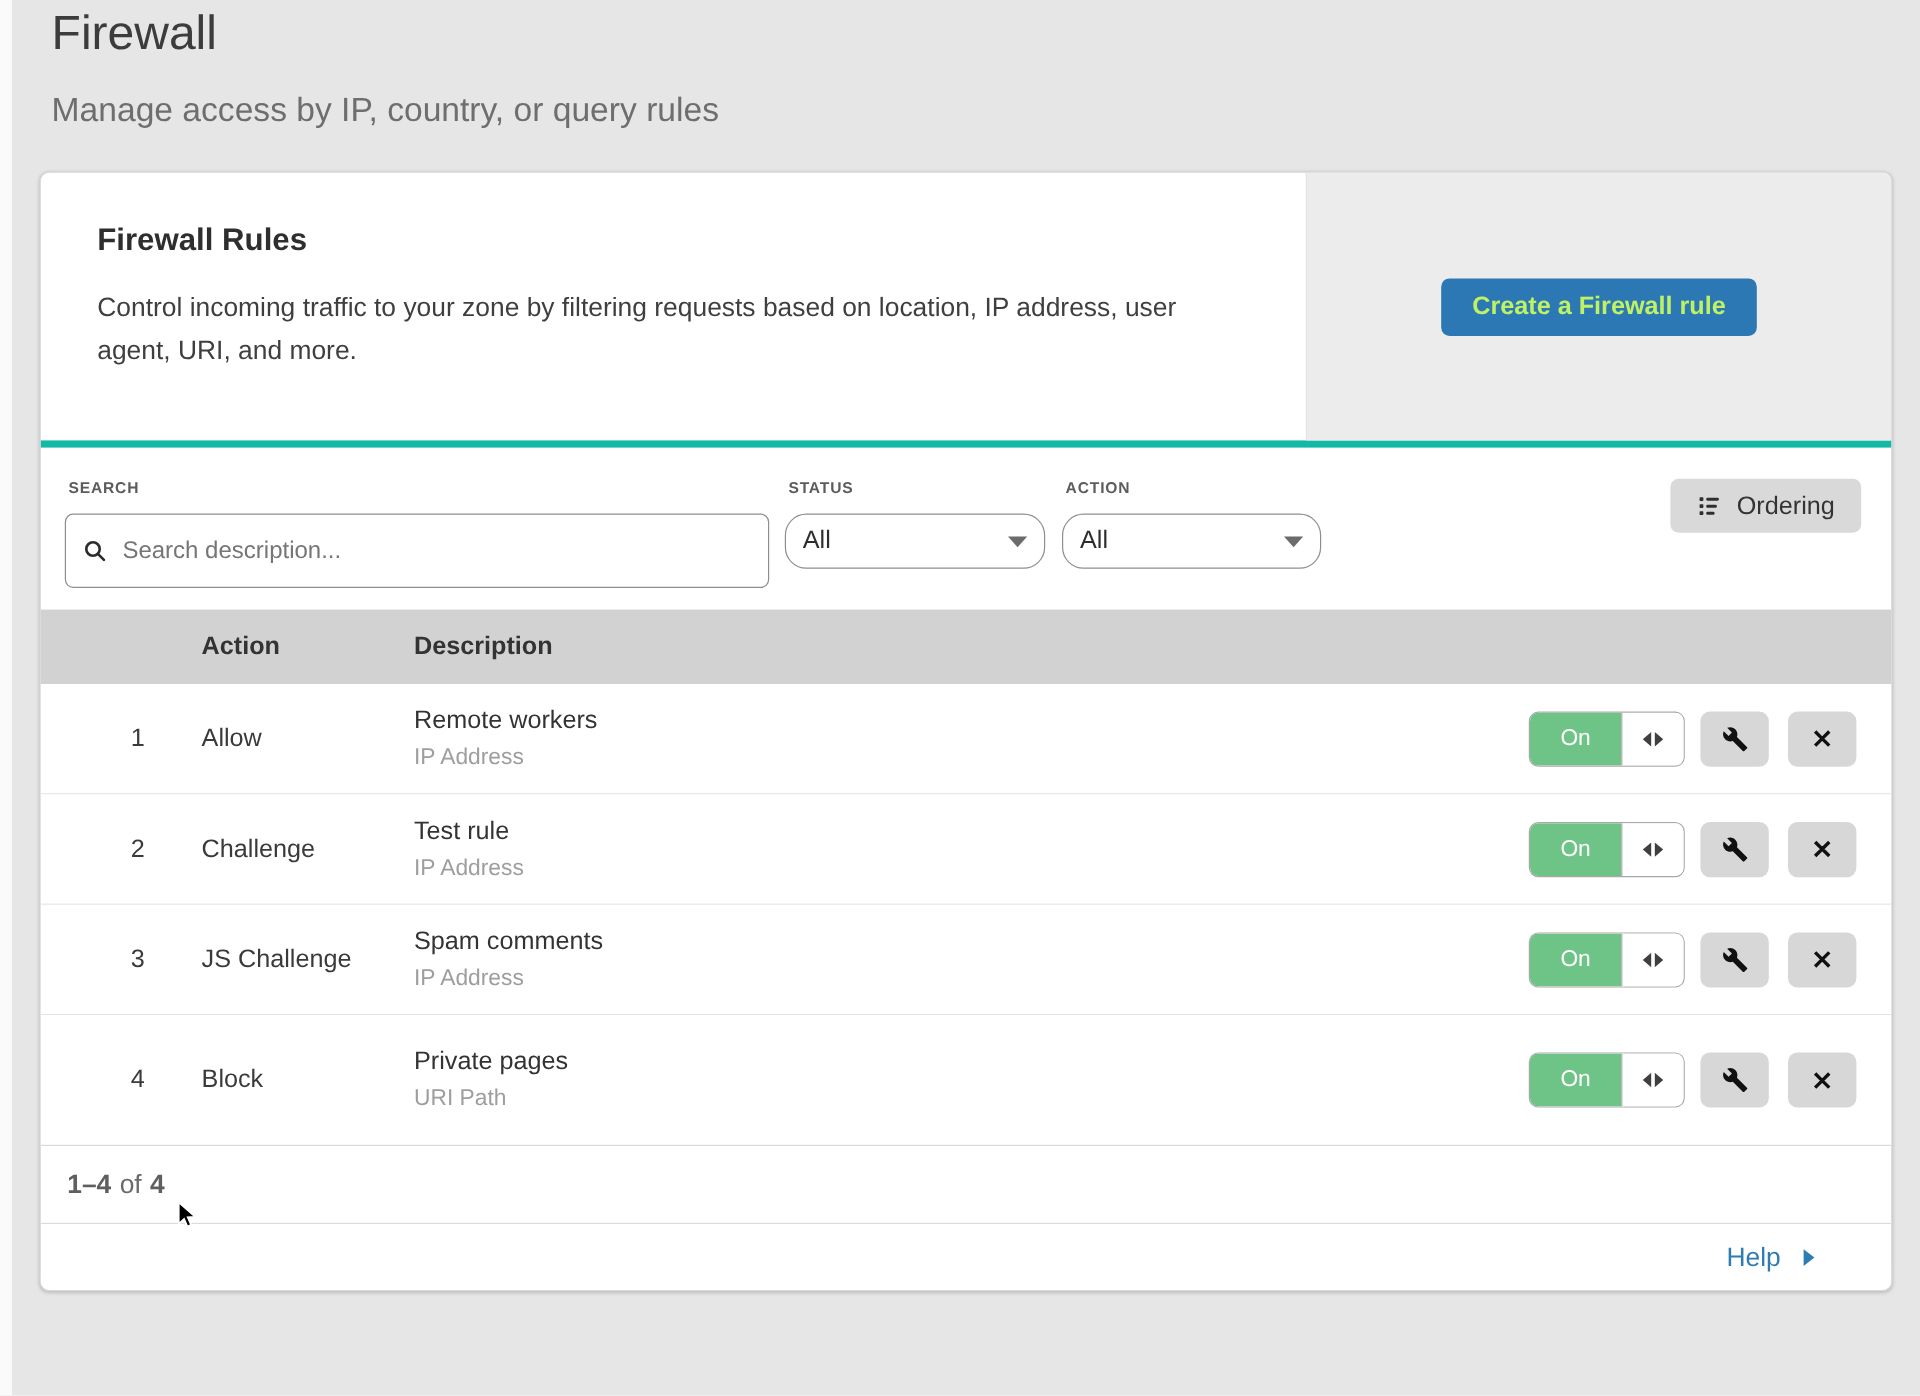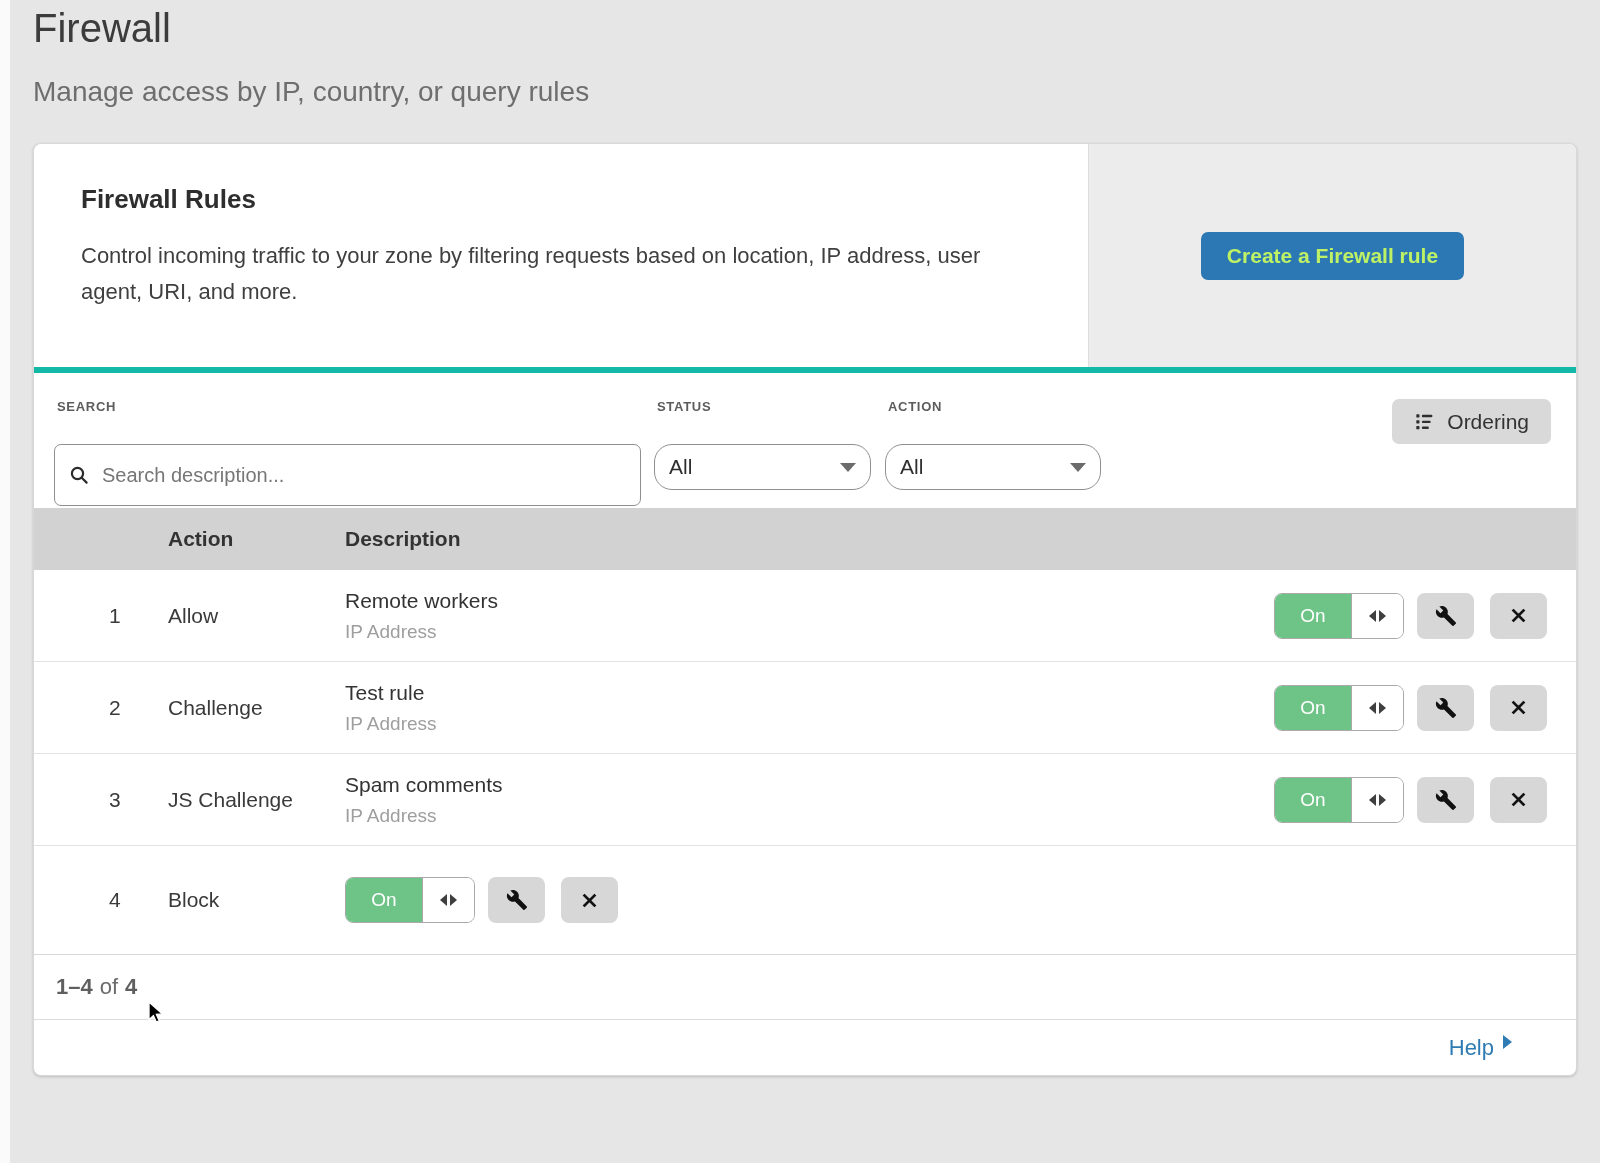--- a/index.html
+++ b/index.html
@@ -7,21 +7,21 @@
   body {
     width: 1600px; height: 1163px;
     background: #e6e6e6;
     font-family: "Liberation Sans", sans-serif;
     position: relative;
     overflow: hidden;
   }
   .left-strip { position: absolute; left: 0; top: 0; width: 10px; height: 100%; background: #fafafa; }
 
   
-  .page-header { position: absolute; left: 33px; top: 6px; }
+  .page-header { position: absolute; left: 43px; top: 6px; }
   .page-title { font-size: 40px; font-weight: 400; color: #3c3c3c; margin: 0; }
   .page-subtitle { font-size: 28px; font-weight: 400; color: #6e6e6e; margin-top: 25px; }
 
   
   .card {
     position: absolute; left: 33px; top: 143px; width: 1544px;
     background: #ffffff; border: 1px solid #d8d8d8; border-radius: 8px;
     box-shadow: 0 1px 3px rgba(0,0,0,0.18);
   }
 
@@ -35,21 +35,21 @@
     width: 488px; background: #ececec; border-left: 1px solid #dedede;
     border-top-right-radius: 8px; display: flex; align-items: center; justify-content: center;
   }
   .btn-primary {
     background: var(--accent, #2b78b5); color: #bef264; font-size: 21px; font-weight: 700;
     padding: 12px 26px; border: none; border-radius: 7px; font-family: inherit; cursor: pointer;
   }
 
   
   .filter-bar { height: 135px; display: flex; padding: 26px 25px 0 20px; }
-  .fgroup { display: flex; flex-direction: column; gap: 16px; }
+  .fgroup { display: flex; flex-direction: column; }
   .flabel { font-size: 13px; font-weight: 700; letter-spacing: 0.7px; color: #5c5c5c; margin: 0 0 14px 3px; }
   .search-box {
     width: 587px; height: 62px; border: 1px solid #8f8f8f; border-radius: 7px;
     display: flex; align-items: center; padding: 0 14px; background: #fff;
   }
   .search-box input {
     border: none; outline: none; font-size: 20px; color: #333; margin-left: 11px; flex: 1;
     font-family: inherit; background: transparent;
   }
   .search-box input::placeholder { color: #767676; }
@@ -101,21 +101,21 @@
     width: 57px; height: 46px; background: #d7d7d7; border: none; border-radius: 8px;
     display: flex; align-items: center; justify-content: center; cursor: pointer;
   }
   .icon-btn.edit { margin-left: 13px; }
   .icon-btn.delete { margin-left: 16px; }
 
   
   .pagination { height: 64px; display: flex; align-items: center; padding-left: 22px; font-size: 22px; color: #6b6b6b; gap: 7px; }
   .pg-bold { font-weight: 700; color: #5f5f5f; }
   .card-footer { height: 56px; border-top: 1px solid #dcdcdc; display: flex; align-items: center; justify-content: flex-end; padding-right: 64px; }
-  .help-link { display: flex; gap: 9px; color: var(--link, #2e7cb3); font-size: 22px; cursor: pointer; text-decoration: none; }
+  .help-link { display: flex; align-items: center; gap: 19px; color: var(--link, #2e7cb3); font-size: 22px; cursor: pointer; text-decoration: none; }
   .help-arrow { width: 0; height: 0; border-top: 7px solid transparent; border-bottom: 7px solid transparent; border-left: 9px solid var(--link, #2e7cb3); }
 
   .cursor { position: absolute; left: 143px; top: 999px; z-index: 50; pointer-events: none; }
 </style>
 </head>
 <body>
 
 <div class="left-strip"></div>
 
 <div class="page-header">
@@ -275,20 +275,24 @@
             <path d="M19 6.41 17.59 5 12 10.59 6.41 5 5 6.41 10.59 12 5 17.59 6.41 19 12 13.41 17.59 19 19 17.59 13.41 12z"></path>
           </svg>
         </span>
       </button>
     </div>
   </div>
 
   <div class="row">
     <div class="cell-num">4</div>
     <div class="cell-action">Block</div>
+    <div class="cell-desc">
+      <div class="desc-title">Private pages</div>
+      <div class="desc-sub">URI Path</div>
+    </div>
     <div class="cell-controls">
       <div class="toggle">
         <span class="toggle-on">On</span>
         <span class="toggle-handle">
           <span class="tri left"></span>
               <span class="tri right"></span>
         </span>
       </div>
       <button class="icon-btn edit">
         <span style="display:flex;">

